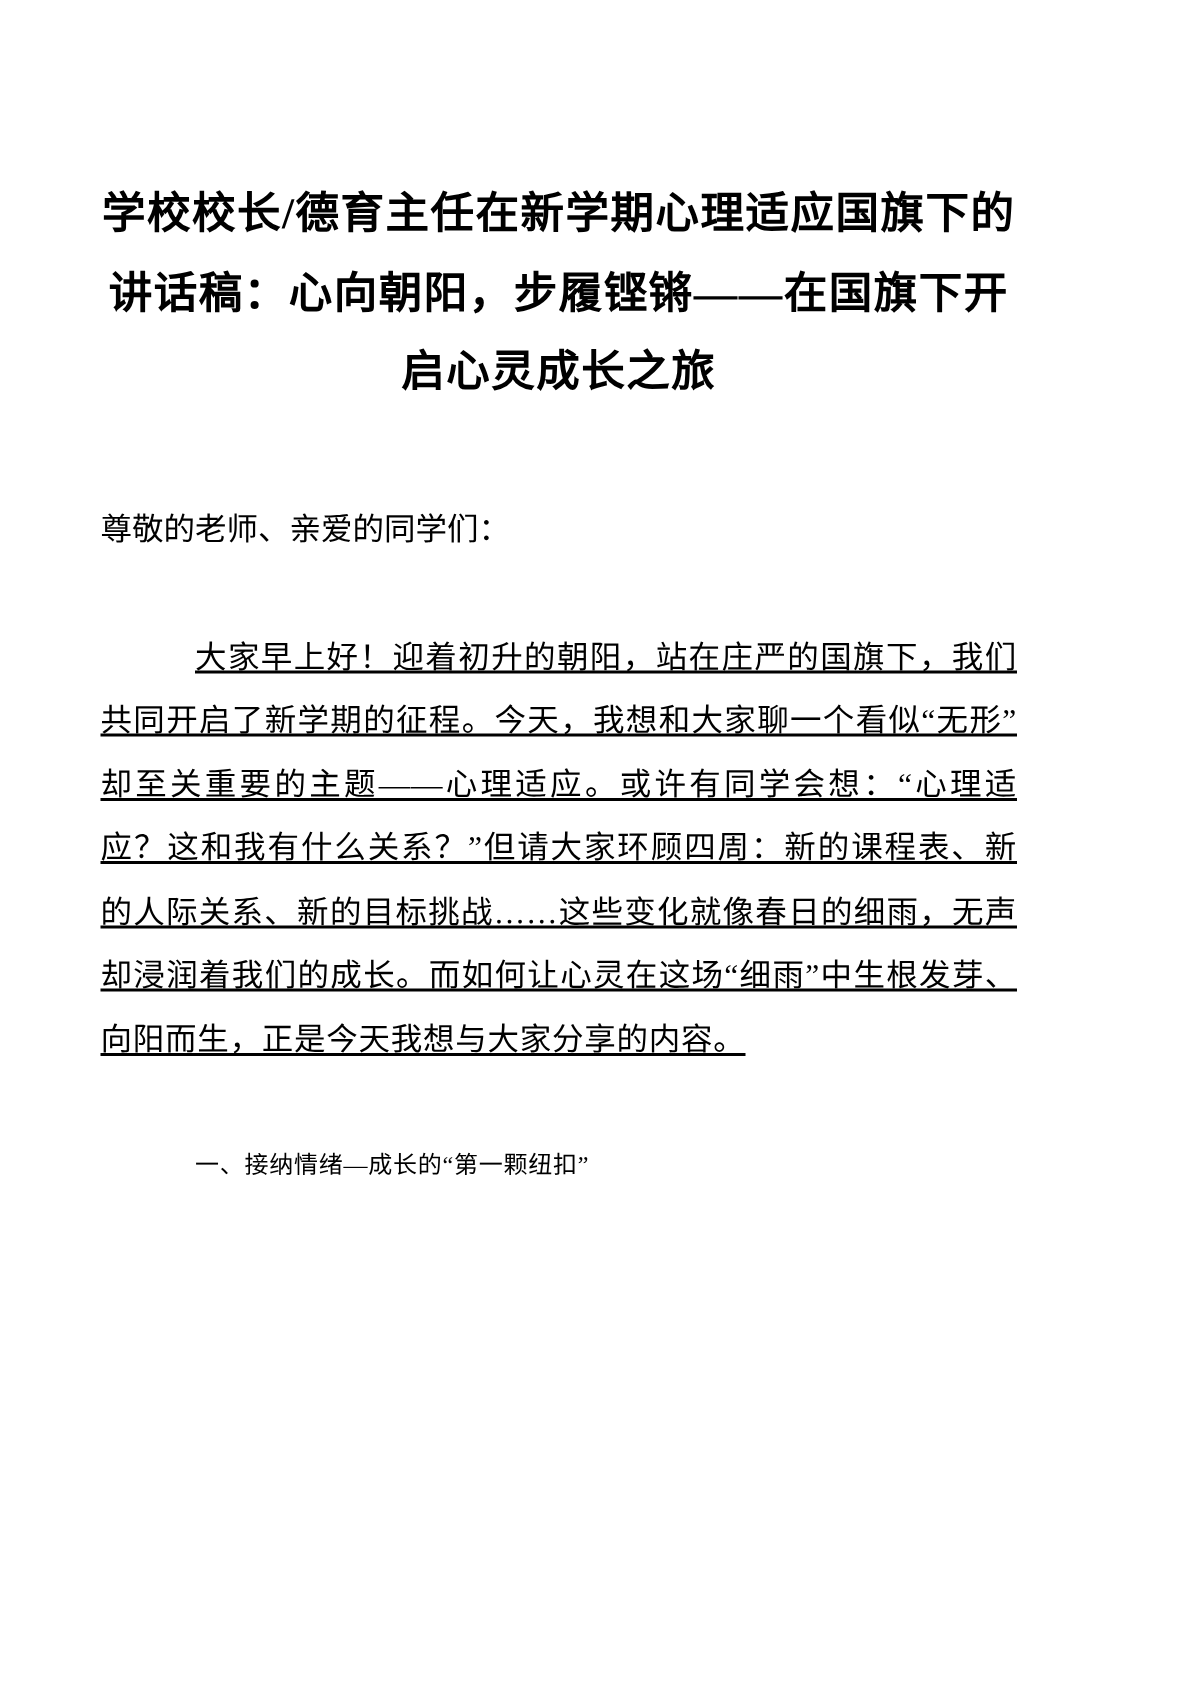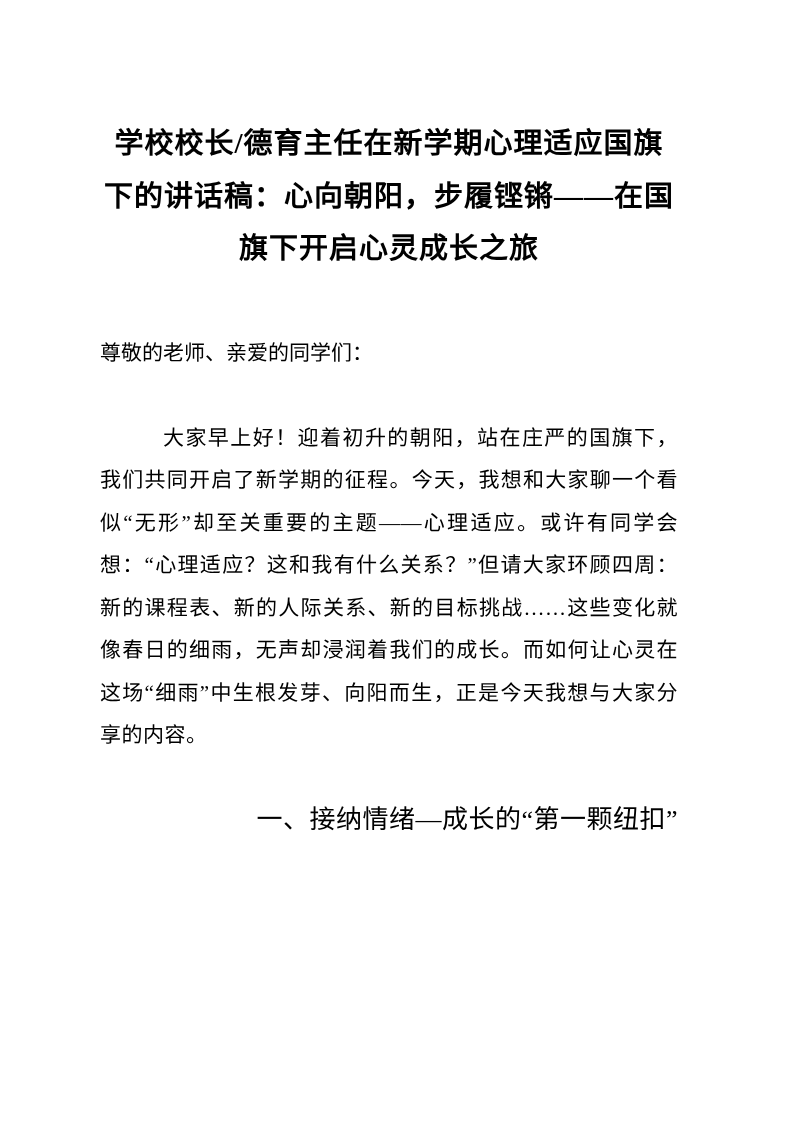--- a/index.html
+++ b/index.html
@@ -7,21 +7,21 @@
     padding: 0;
     background: #ffffff;
   }
   .page {
     position: relative;
     width: 793px;
     height: 1122px;
     background: #ffffff;
     overflow: hidden;
     box-sizing: border-box;
-    padding: 117px 115px 0 100px;
+    padding: 117px 115px 0 67px;
     color: #000000;
     font-family: "Liberation Serif", "DejaVu Serif", serif;
   }
   .doc-title {
     margin: 0;
     font-size: 29px;
     font-weight: bold;
     line-height: 52.5px;
     text-align: center;
     letter-spacing: 1px;
@@ -34,29 +34,29 @@
     text-justify: inter-ideograph;
   }
   .body-para {
     margin: 42.5px 0 0 0;
     font-size: 21px;
     line-height: 42.5px;
     text-align: justify;
     text-justify: inter-ideograph;
     text-indent: 63px;
     letter-spacing: 0.5px;
+    text-decoration: underline;
   }
   .section-heading {
     margin: 42.5px 0 0 0;
-    font-size: 26px;
+    font-size: 16px;
     font-weight: normal;
     line-height: 42.5px;
     text-indent: 63px;
     letter-spacing: 0.5px;
-    text-align: right;
   }
 </style>
 </head>
 <body>
 
 <div class="page">
   <h1 class="doc-title">学校校长/德育主任在新学期心理适应国旗下的讲话稿：心向朝阳，步履铿锵——在国旗下开启心灵成长之旅</h1>
 
   <p class="salutation">尊敬的老师、亲爱的同学们：</p>
 

